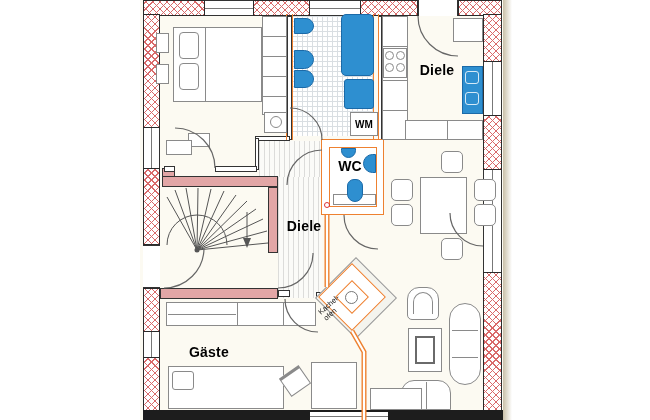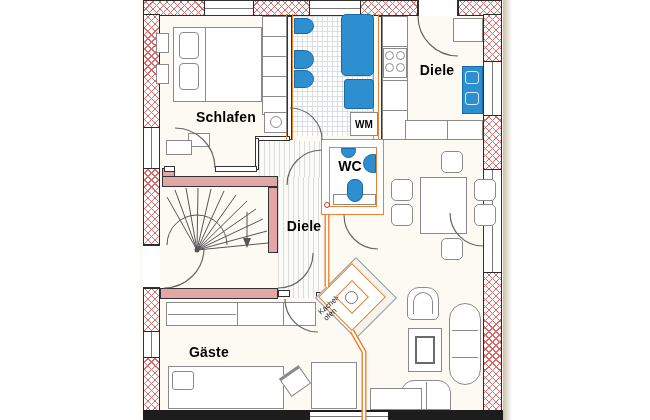--- a/index.html
+++ b/index.html
@@ -218,21 +218,20 @@
       <path d="M175,128 A40,40 0 0 1 215,168"></path>
       <path d="M322,150 A35,35 0 0 0 287,185"></path>
       <path d="M344,215 A34,34 0 0 0 378,249"></path>
       <path d="M450,213 A33,33 0 0 0 483,246"></path>
       <path d="M164,288 A40,40 0 0 0 204,248"></path>
       <path d="M278,288 A35,35 0 0 0 313,253"></path>
       <path d="M285,299 A33,33 0 0 0 318,332"></path>
     </g>
   </svg>
 
-  <div class="abs rlabel center" style="left:188px;top:108px;width:76px;height:18px;">Schlafen</div>
   <div class="abs rlabel center" style="left:408px;top:61px;width:58px;height:18px;">Diele</div>
   <div class="abs rlabel center" style="left:334px;top:158px;width:32px;height:16px;">WC</div>
   <div class="abs rlabel center" style="left:281px;top:218px;width:46px;height:16px;">Diele</div>
   <div class="abs rlabel center" style="left:182px;top:343px;width:54px;height:18px;">Gäste</div>
   <div class="abs tiny-label" style="left:319px;top:296px;width:36px;height:20px;transform:rotate(-42deg);">Kachel-
 ofen</div>
 
 </div>
 
 </body></html>

